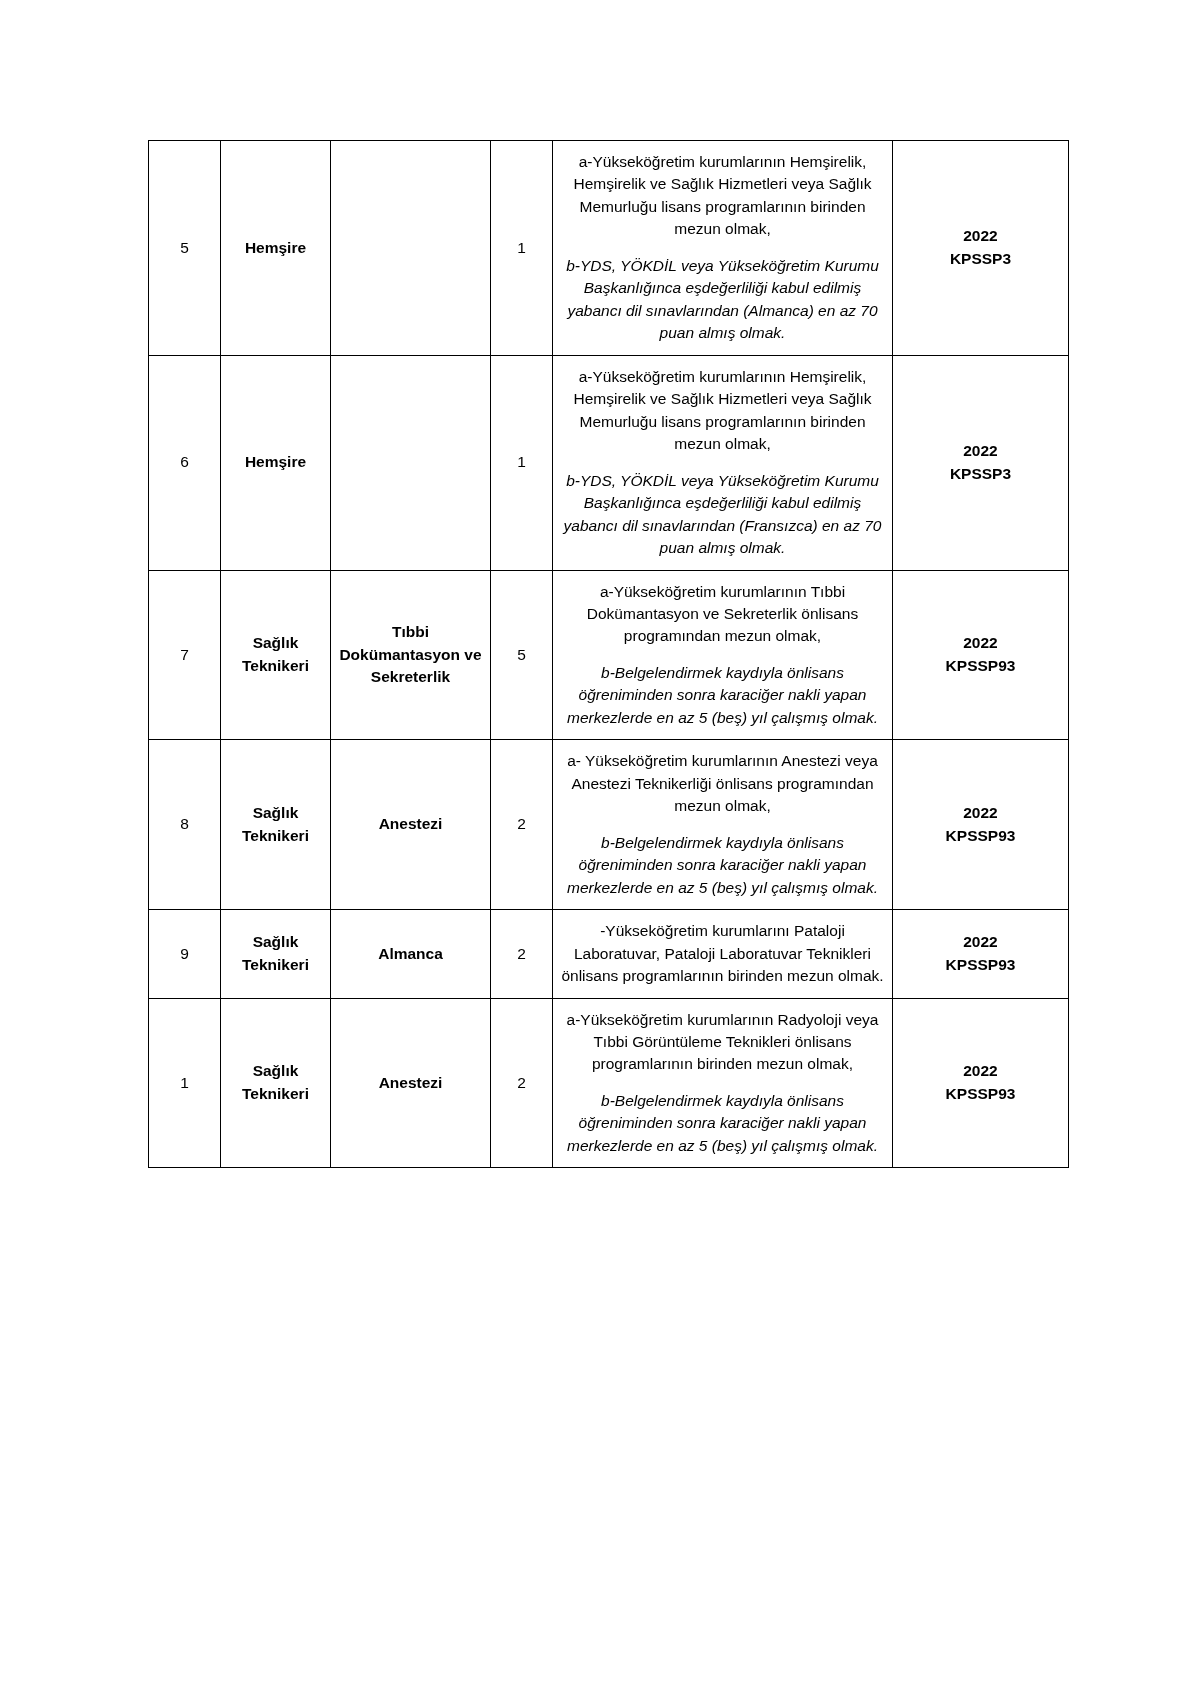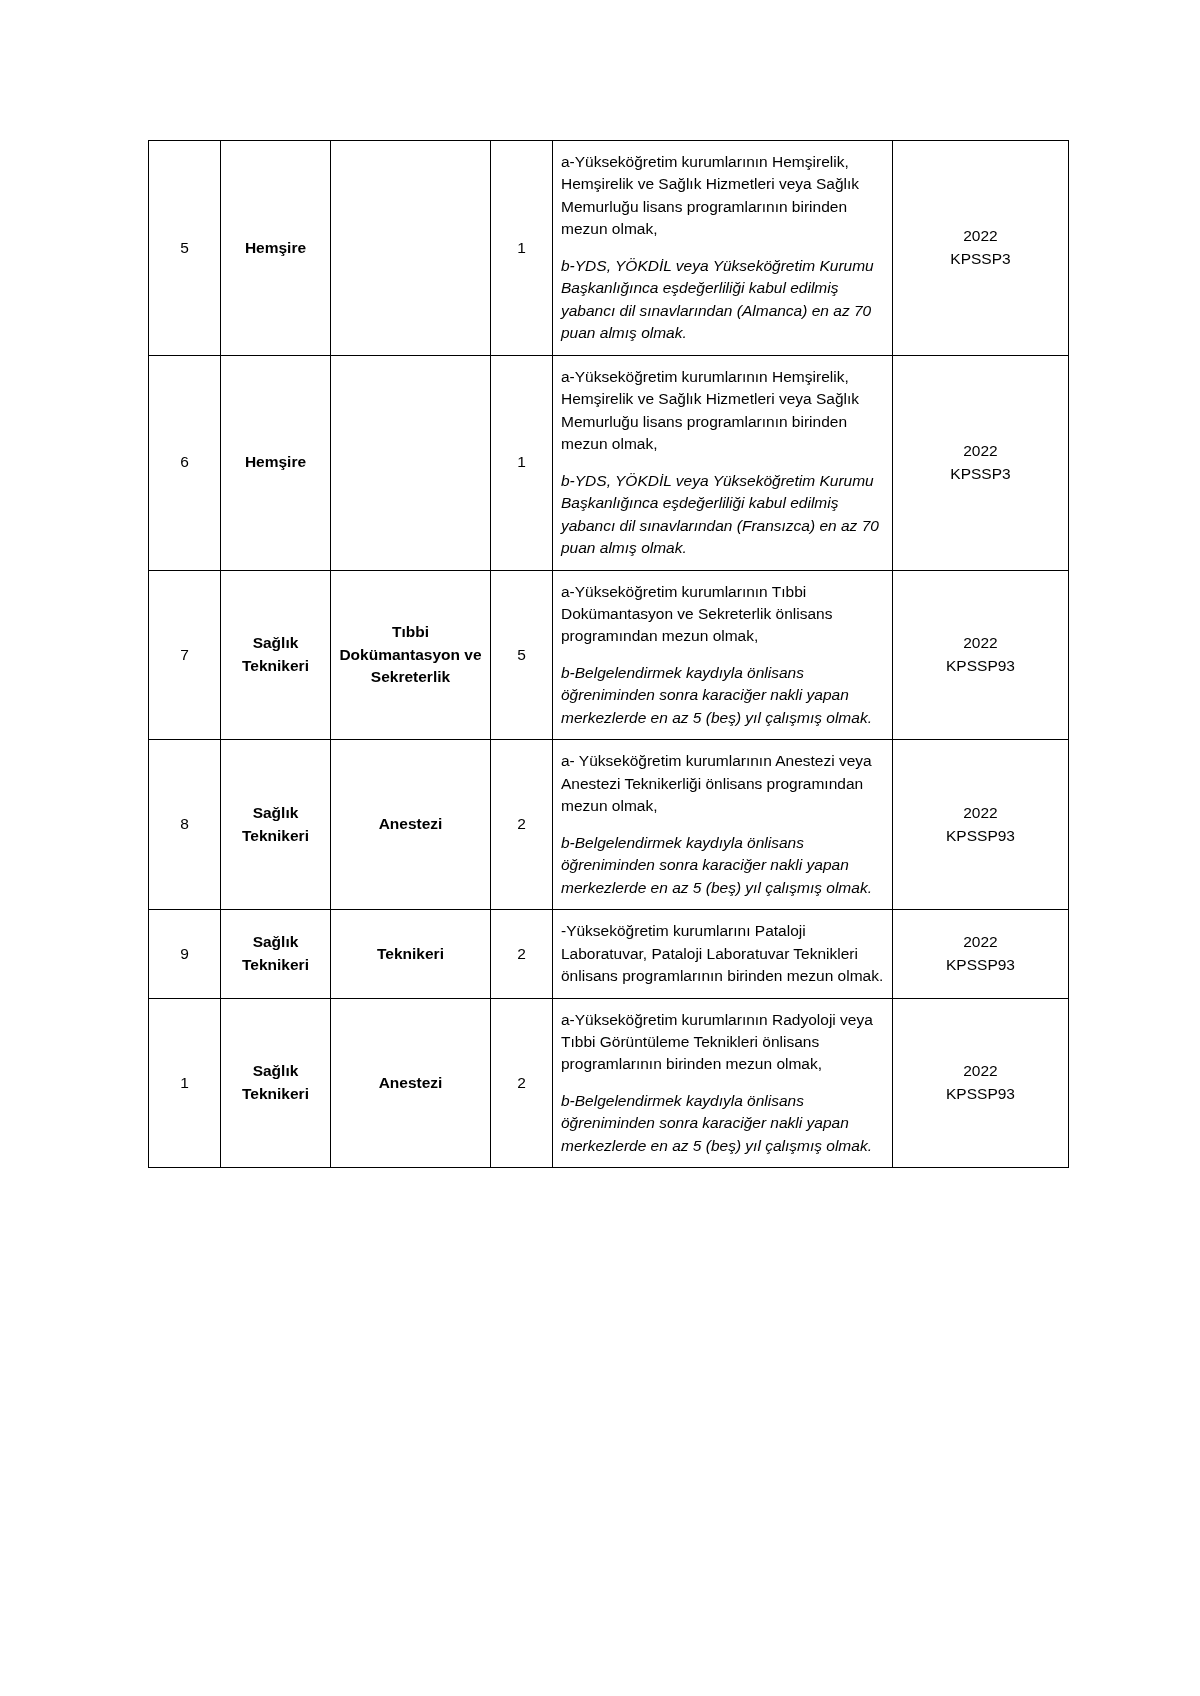--- a/index.html
+++ b/index.html
@@ -41,38 +41,39 @@
   col.c-year   { width: 176px; }
 
   td.no, td.count {
     text-align: center;
   }
   td.title, td.branch {
     text-align: center;
     font-weight: bold;
   }
   td.cond {
-    text-align: left;
+    text-align: center;
     vertical-align: middle;
     padding-left: 10px;
     padding-right: 6px;
   }
   td.cond p {
     margin: 0;
   }
   td.cond p + p {
     margin-top: 14px;
     font-style: italic;
   }
   td.year {
     text-align: center;
     line-height: 2.0;
   }
   td.year .yr-line {
     display: block;
+    font-weight: bold;
   }
 </style>
 </head>
 <body>
 
 <div class="page">
 
   <table class="doc-table">
     <colgroup>
       <col class="c-no">
@@ -140,21 +141,21 @@
         </td>
         <td class="year">
           <span class="yr-line">2022</span>
           <span class="yr-line">KPSSP93</span>
         </td>
       </tr>
 
       <tr>
         <td class="no">9</td>
         <td class="title">Sağlık Teknikeri</td>
-        <td class="branch">Teknikeri</td>
+        <td class="branch">Almanca</td>
         <td class="count">2</td>
         <td class="cond">
           <p>-Yükseköğretim kurumlarını Pataloji Laboratuvar, Pataloji Laboratuvar Teknikleri önlisans programlarının birinden mezun olmak.</p>
         </td>
         <td class="year">
           <span class="yr-line">2022</span>
           <span class="yr-line">KPSSP93</span>
         </td>
       </tr>
 

